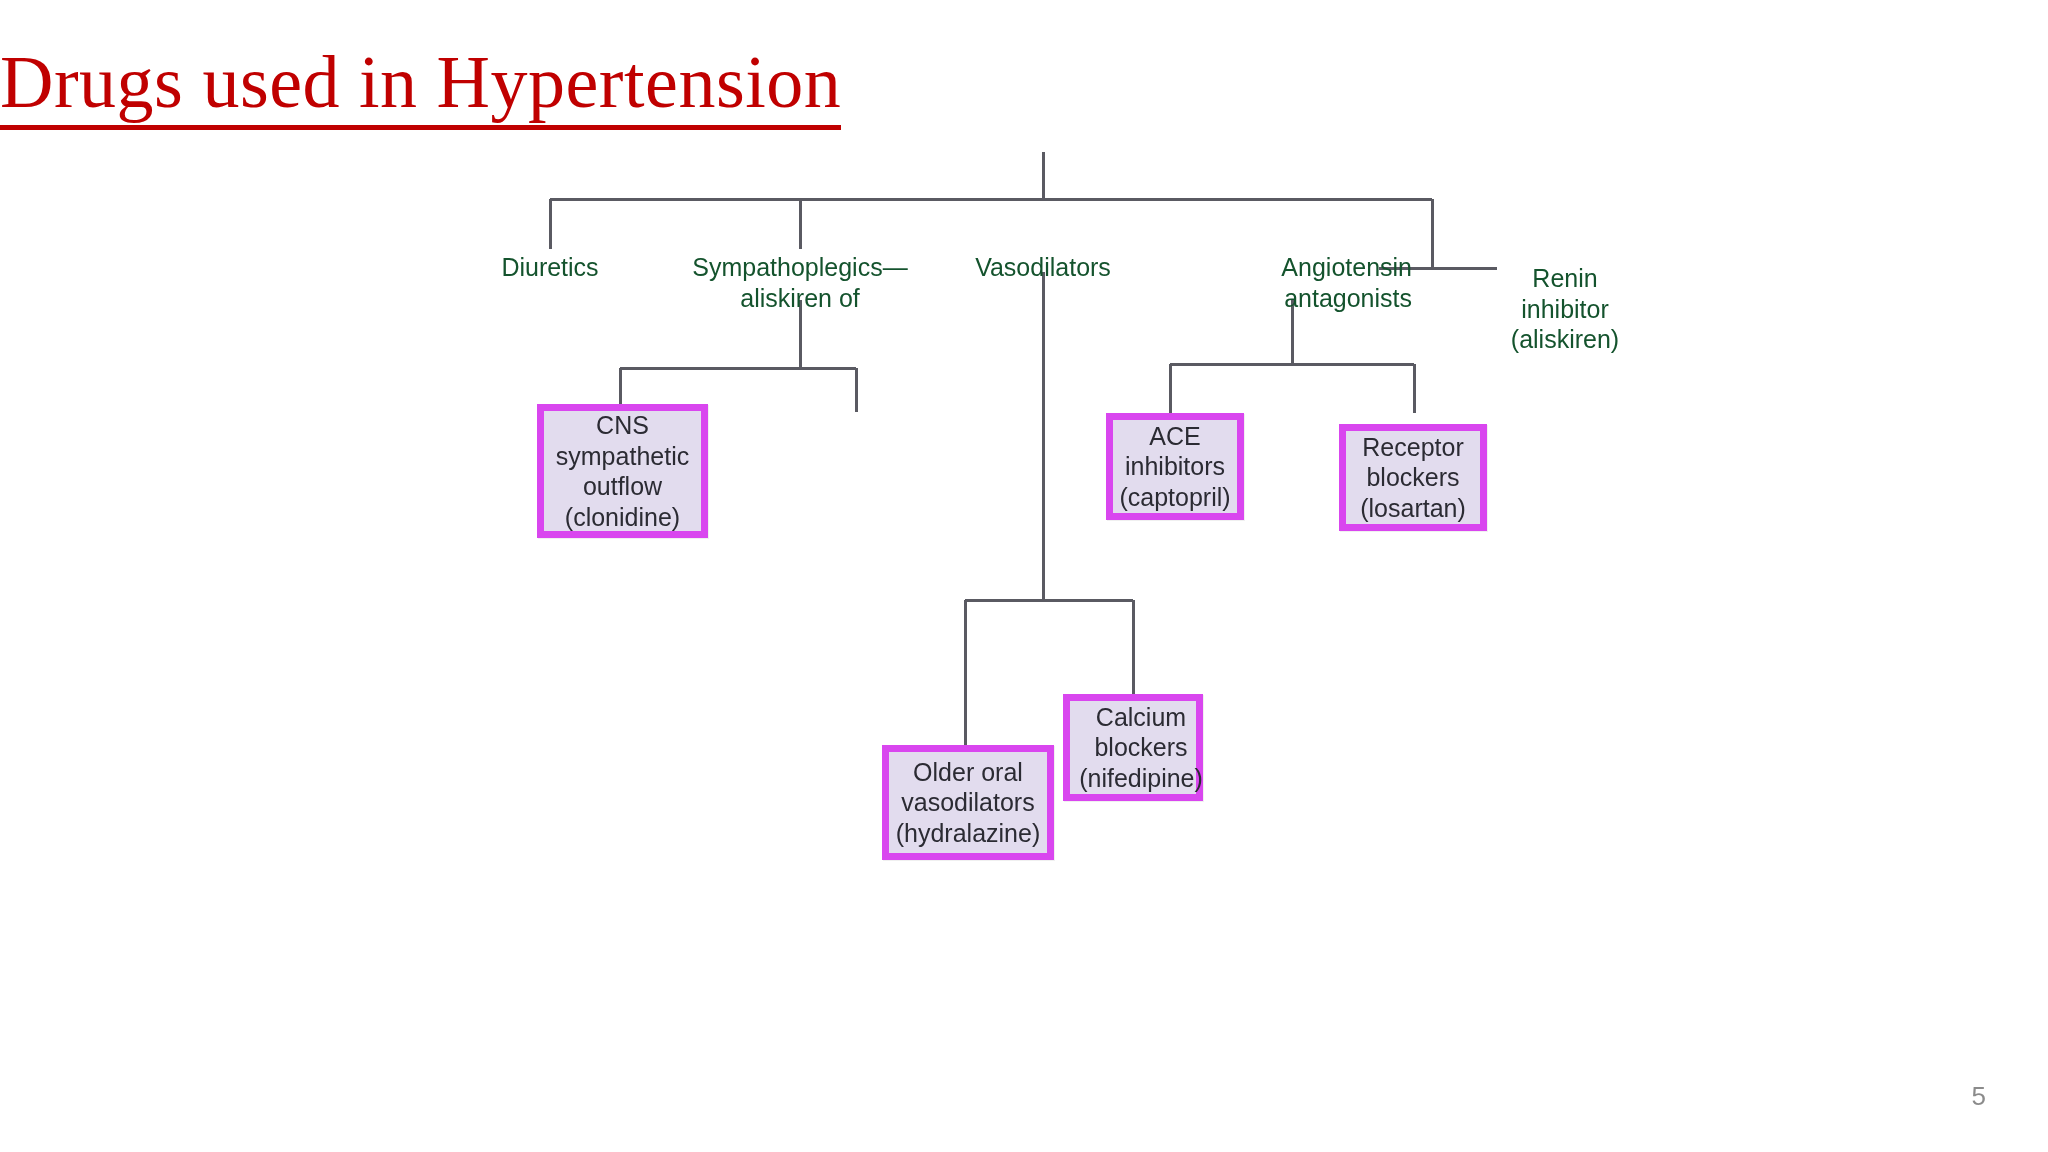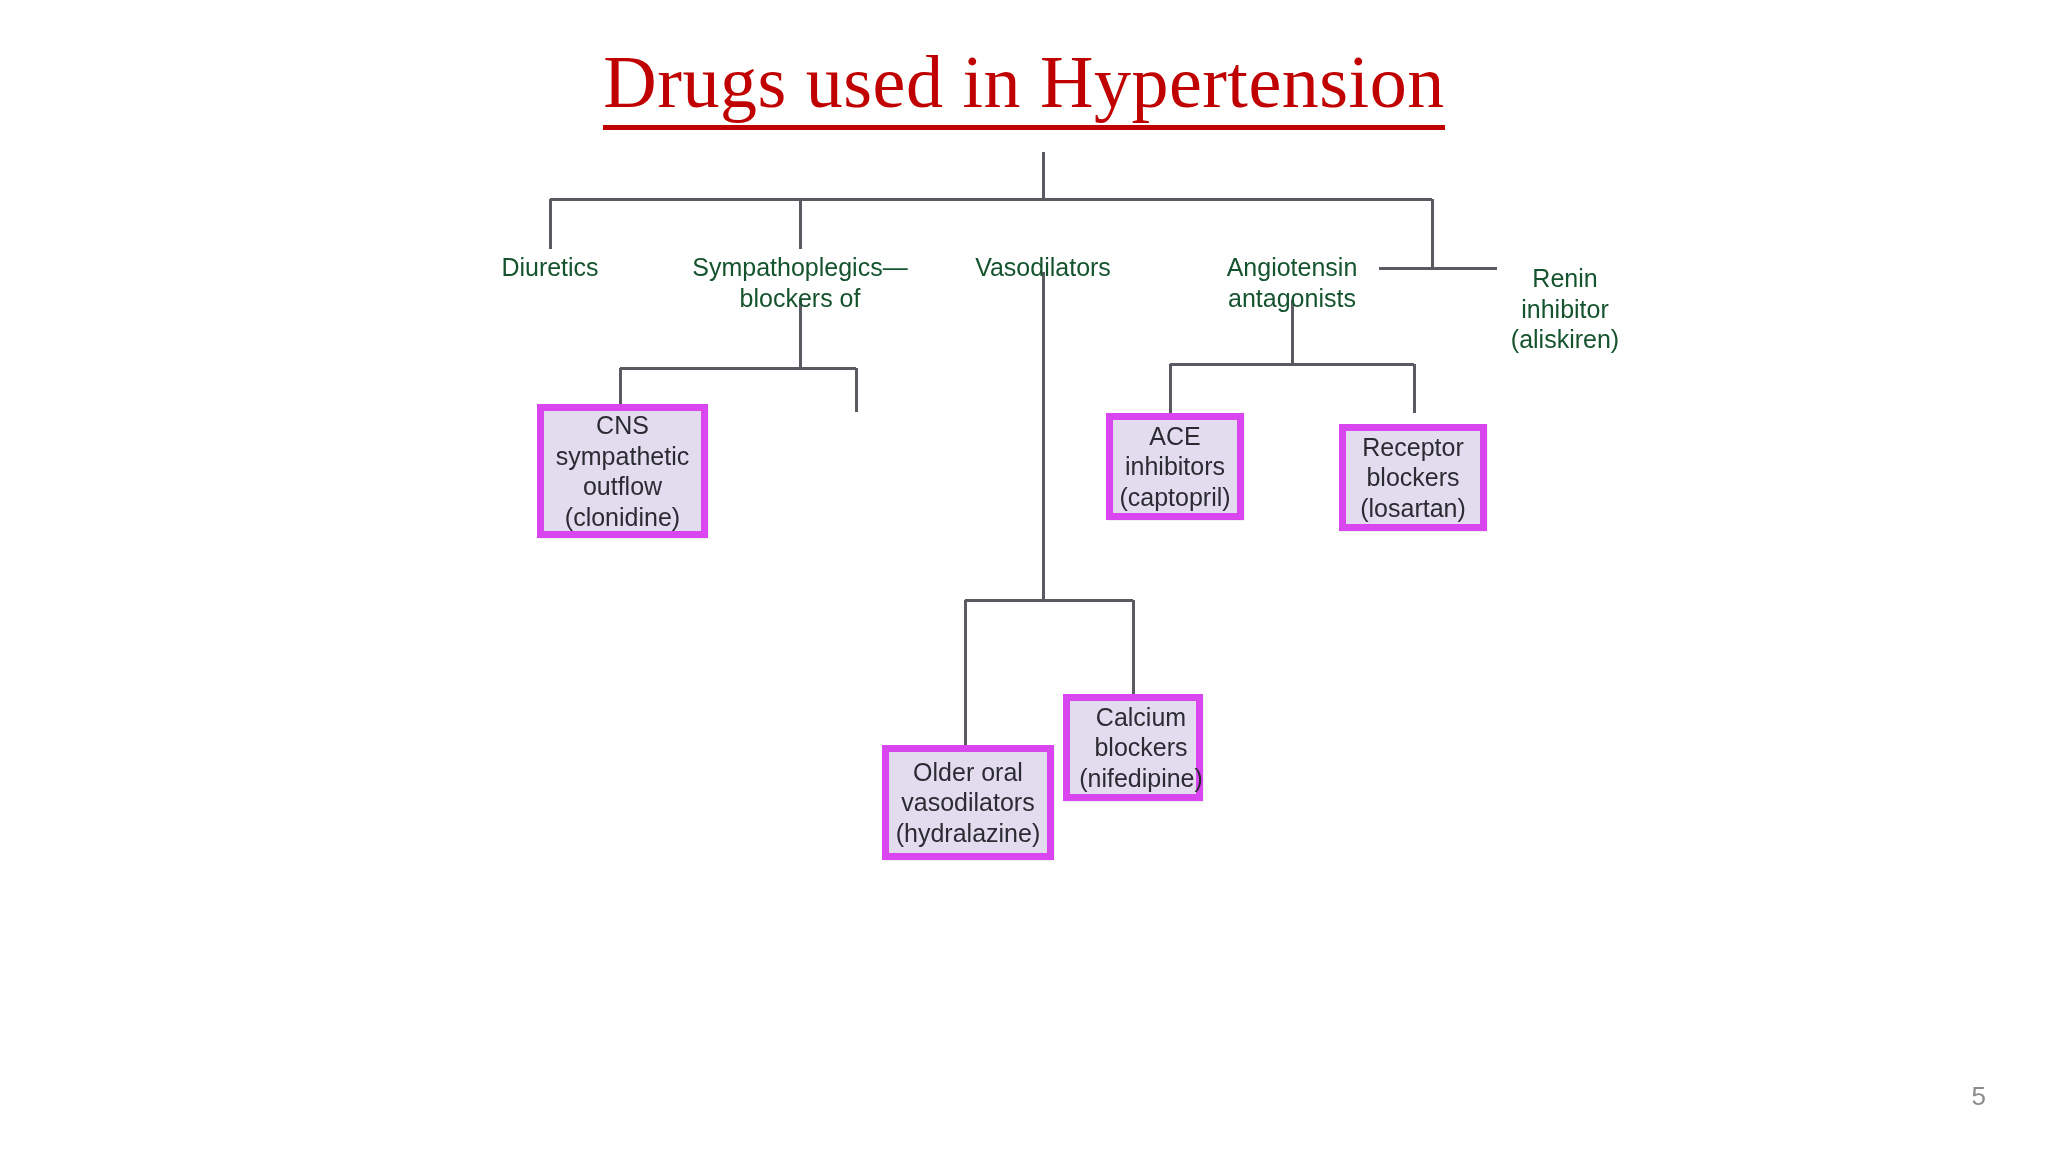--- a/index.html
+++ b/index.html
@@ -14,21 +14,20 @@
     overflow: hidden;
     font-family: "Liberation Sans", sans-serif;
   }
 
   
   #slide-title {
     position: absolute;
     top: 42px;
     left: 0;
     width: 2048px;
-    text-align: center;
     font-family: "Liberation Serif", serif;
     font-size: 74px;
     line-height: 1.1;
     color: #c00000;
     letter-spacing: 0.5px;
     white-space: nowrap;
   }
   #slide-title .tt {
     display: inline-block;
     border-bottom: 5px solid #c00000;
@@ -123,25 +122,25 @@
       <path d="M1292,300 L1292,364"></path>
       <path d="M1170,364 L1414,364"></path>
       <path d="M1170,364 L1170,413"></path>
       <path d="M1414,364 L1414,413"></path>
     </g>
   </svg>
 
   <div class="node-label" style="left:440px; top:252px; width:220px;">Diuretics</div>
 
   <div class="node-label" style="left:660px; top:252px; width:280px;">Sympathoplegics—
-blockers of</div>
+aliskiren of</div>
 
   <div class="node-label" style="left:933px; top:252px; width:220px;">Vasodilators</div>
 
-  <div class="node-label" style="left:1172px; top:252px; width:240px;">Angiotensin
+  <div class="node-label" style="left:1172px; top:252px; width:240px;text-align:right;">Angiotensin
 antagonists</div>
 
   <div class="node-label" style="left:1455px; top:263px; width:220px;">Renin
 inhibitor
 (aliskiren)</div>
 
   <div class="node-box" style="left:537px; top:404px; width:171px; height:134px;">CNS
 sympathetic
 outflow
 (clonidine)</div>

